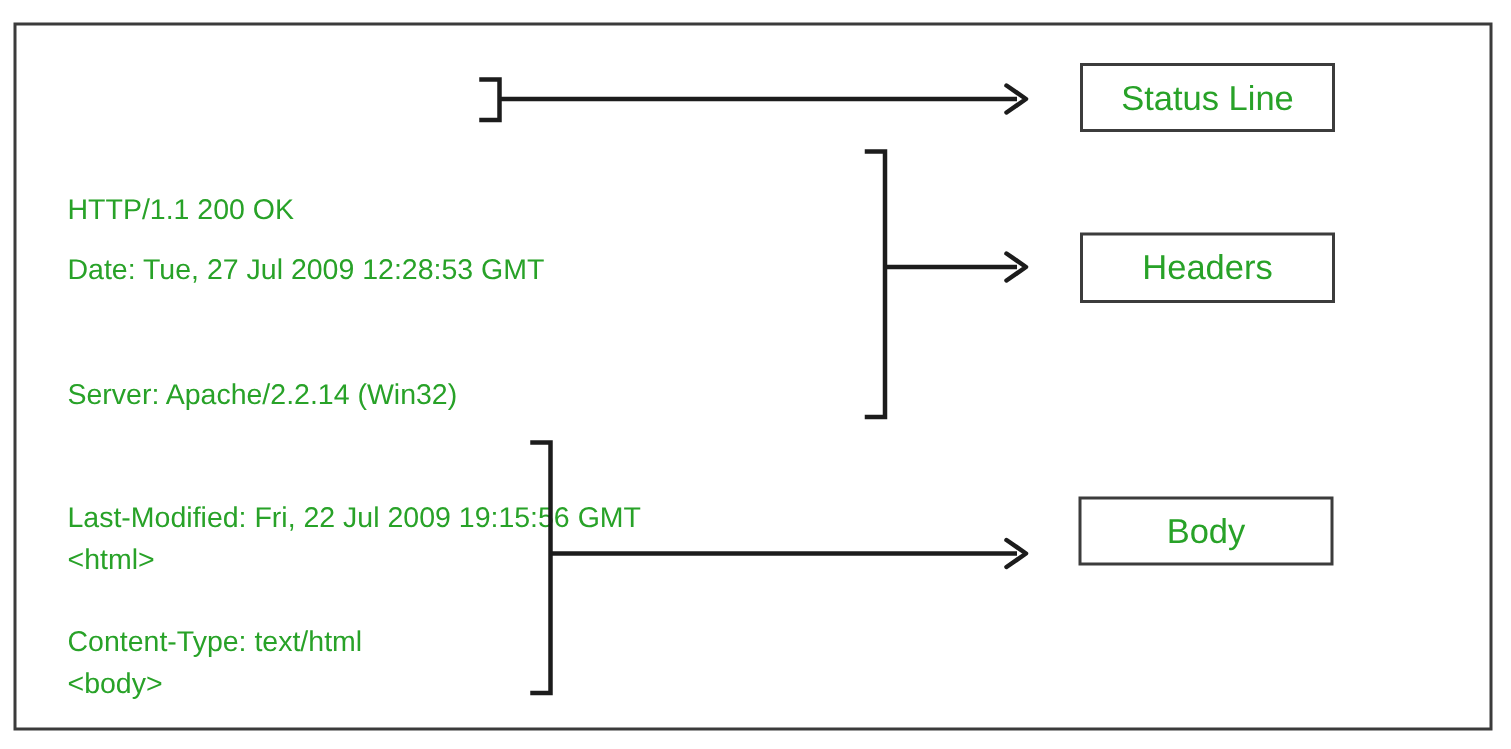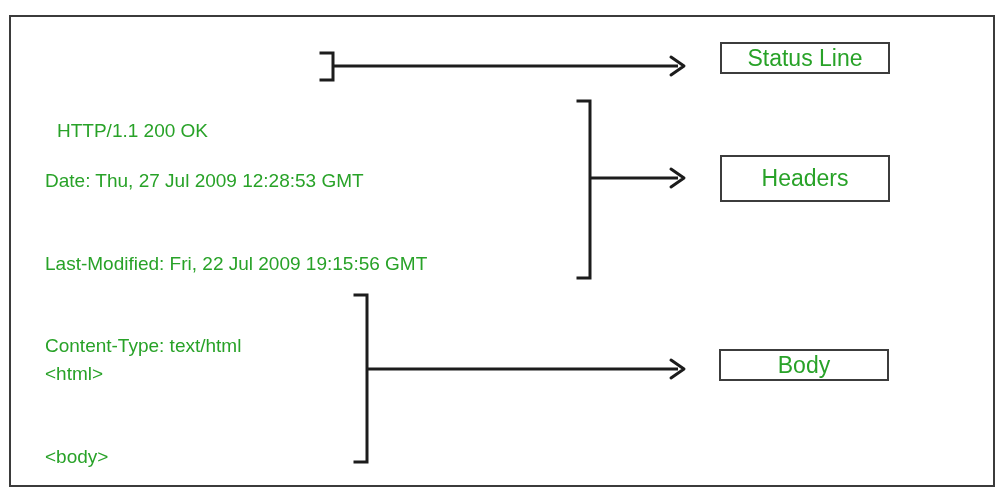--- a/index.html
+++ b/index.html
@@ -19,38 +19,38 @@
     box-sizing: border-box;
     background: #ffffff;
   }
   .green-text {
     position: absolute;
     color: #28a228;
     font-size: 19px;
     line-height: 27.5px;
     white-space: pre;
   }
-  .status-text { left: 45px; top: 62px; margin-left: 12px; }
+  .status-text { left: 45px; top: 72px; }
   .headers-text { left: 45px; top: 112px; }
   .body-text { left: 45px; top: 305px; }
   .label-box {
     position: absolute;
-    width: 170px; height: 32px;
+    width: 170px; height: 46px;
     border: 2px solid #3c3c3c;
     box-sizing: border-box;
     background: #ffffff;
     display: flex;
     align-items: center;
     justify-content: center;
     color: #28a228;
     font-size: 23px;
   }
   .box-status  { left: 720px; top: 42px; }
   .box-headers { left: 720px; top: 155px; height: 47px; }
-  .box-body    { left: 719px; top: 349px; }
+  .box-body    { left: 719px; top: 331px; }
   svg.overlay {
     position: absolute;
     left: 0; top: 0;
     width: 1007px; height: 499px;
     pointer-events: none;
   }
   svg .stroke {
     fill: none;
     stroke: #1c1c1c;
     stroke-width: 3;
@@ -68,21 +68,22 @@
 
 <div class="canvas">
 
   <div class="outer-border"></div>
 
   <div class="green-text status-text">
     <div>HTTP/1.1 200 OK</div>
   </div>
 
   <div class="green-text headers-text">
-    <div>Date: Thu, 27 Jul 2009 12:28:53 GMT</div>
+    <div>Date: Tue, 27 Jul 2009 12:28:53 GMT</div>
+    <div>Server: Apache/2.2.14 (Win32)</div>
     <div>Last-Modified: Fri, 22 Jul 2009 19:15:56 GMT</div>
     <div>Content-Type: text/html</div>
     
   </div>
 
   <div class="green-text body-text">
     <div>&lt;html&gt;</div>
     <div>&lt;body&gt;</div>
     
     

